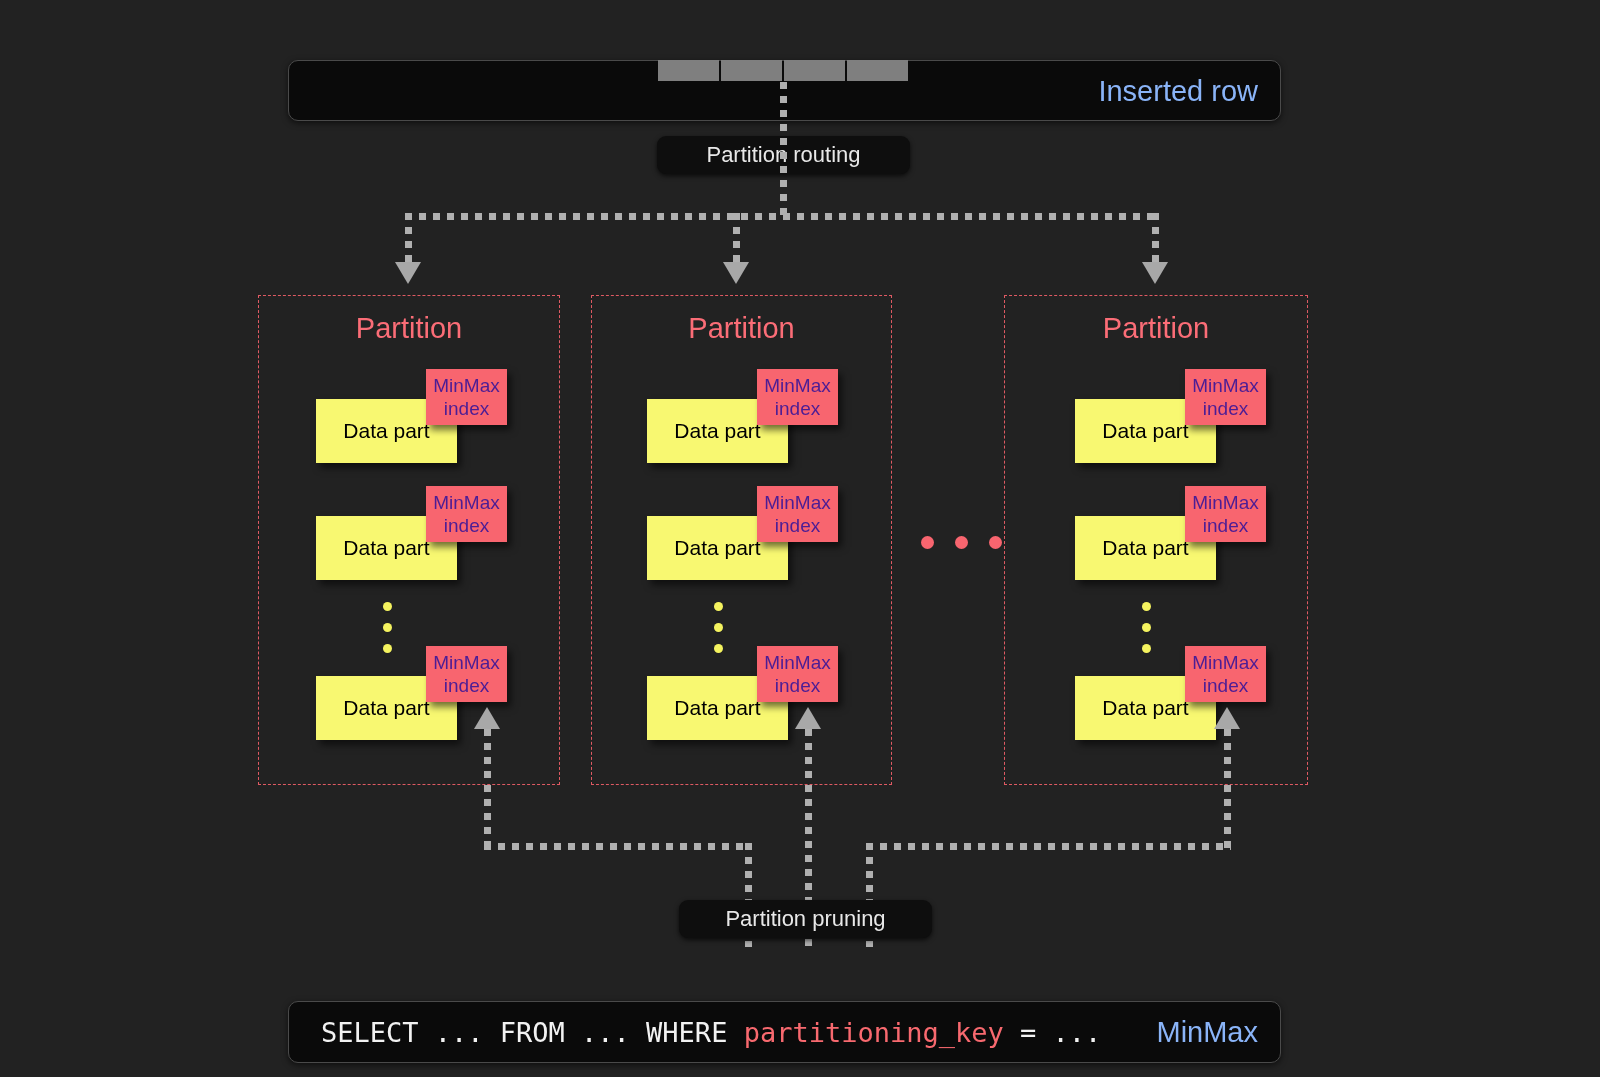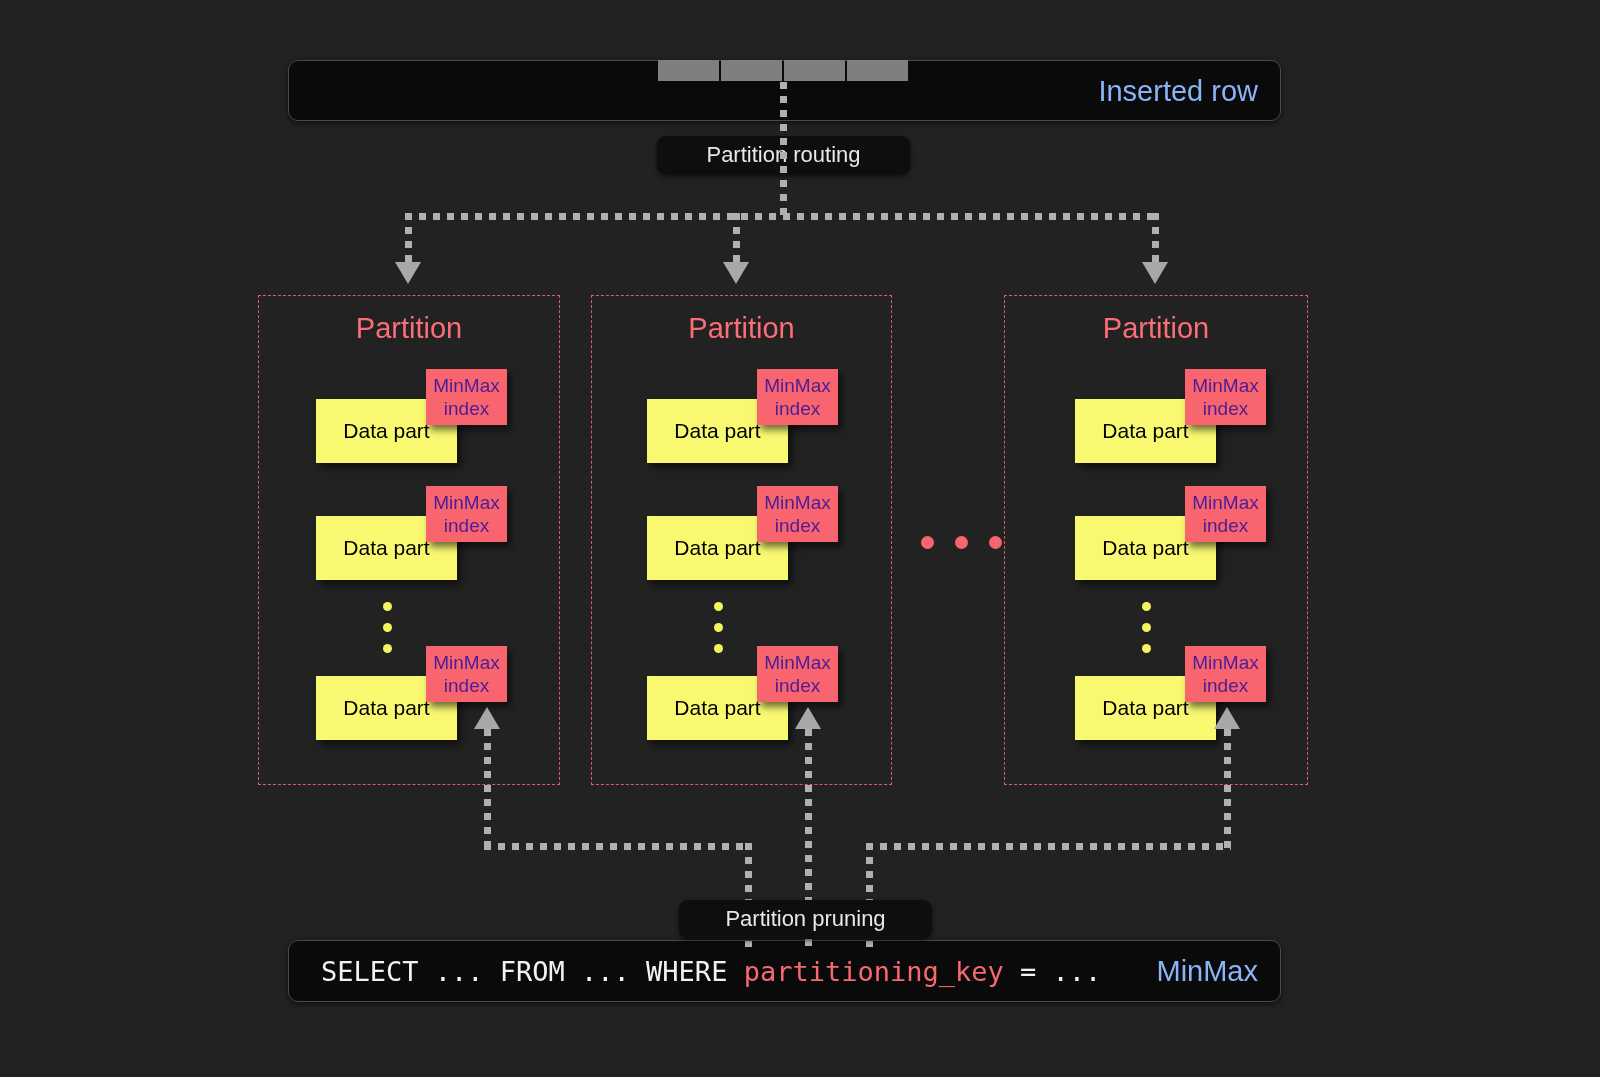--- a/index.html
+++ b/index.html
@@ -22,21 +22,21 @@
   
   .bar {
     position: absolute;
     background: #0a0a0a;
     border: 1px solid #4a4a4a;
     border-radius: 10px;
     box-sizing: border-box;
     box-shadow: 0 2px 6px rgba(0,0,0,.6);
   }
   #inserted-row-bar { left: 288px; top: 41px; width: 993px; height: 61px; margin-top: 19px; }
-  #query-bar        { left: 288px; top: 940px; width: 993px; height: 62px; }
+  #query-bar        { left: 288px; top: 1001px; width: 993px; height: 62px; }
 
   .bar-label {
     position: absolute;
     right: 22px;
     top: 50%;
     transform: translateY(-50%);
     color: #8ab4f8;
     font-size: 29px;
     white-space: nowrap;
   }

